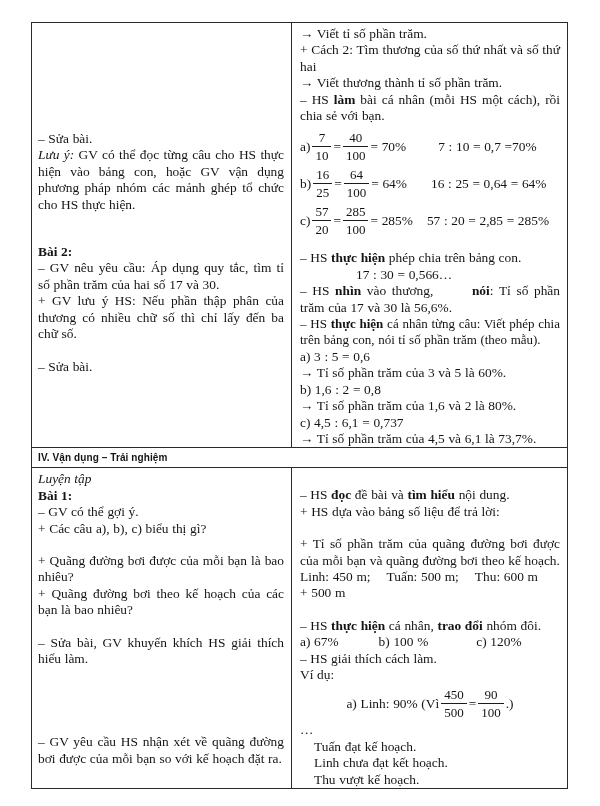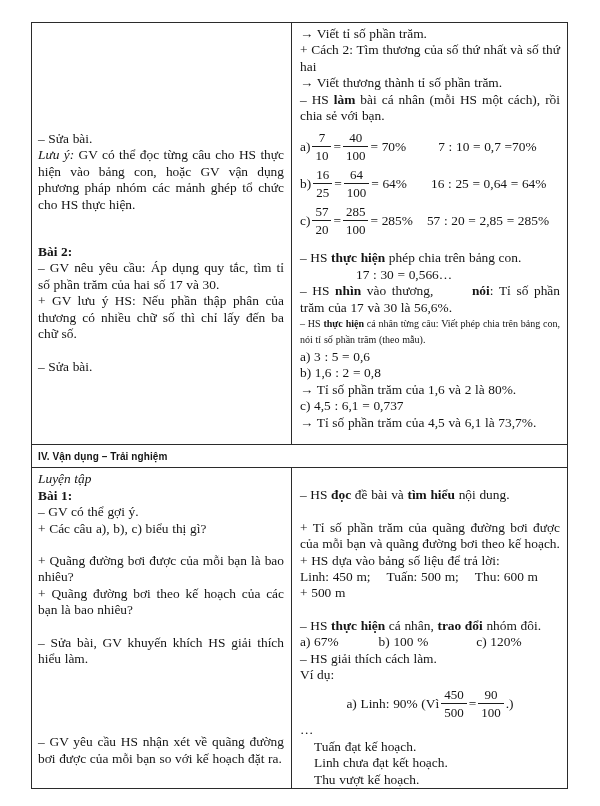--- a/index.html
+++ b/index.html
@@ -96,22 +96,23 @@
           <span class="frac">
             <span class="num">285</span>
             <span class="den">100</span>
           </span>
           <span> = 285%</span>
           <span style="margin-left: 14px;">57 : 20 = 2,85 = 285%</span>
         </div>
         <div class="para" style="margin-top: 11px;"><span>– HS </span><span style="font-weight: bold;">thực hiện</span><span> phép chia trên bảng con.</span></div>
         <div class="para" style="padding-left: 56px;"><span>17 : 30 = 0,566…</span></div>
         <div class="para justify"><span>– HS </span><span style="font-weight: bold;">nhìn</span><span> vào thương, </span><span style="font-weight: bold; margin-left: 33px;">nói</span><span>: Tỉ số phần trăm của 17 và 30 là 56,6%.</span></div>
-        <div class="para justify" style="font-size: 10px;"><span>– HS </span><span style="font-weight: bold;">thực hiện</span><span> cá nhân từng câu: Viết phép chia trên bảng con, nói tỉ số phần trăm (theo mẫu).</span></div>
+        <div class="para justify" style="font-size: 13px;"><span>– HS </span><span style="font-weight: bold;">thực hiện</span><span> cá nhân từng câu: Viết phép chia trên bảng con, nói tỉ số phần trăm (theo mẫu).</span></div>
         <div class="para"><span>a) 3 : 5 = 0,6</span></div>
+        <div class="para"><span>→ Tỉ số phần trăm của 3 và 5 là 60%.</span></div>
         <div class="para"><span>b) 1,6 : 2 = 0,8</span></div>
         <div class="para"><span>→ Tỉ số phần trăm của 1,6 và 2 là 80%.</span></div>
         <div class="para"><span>c) 4,5 : 6,1 = 0,737</span></div>
         <div class="para"><span>→ Tỉ số phần trăm của 4,5 và 6,1 là 73,7%.</span></div>
       </div>
   </div>
 
   <div class="row row-section-header">
     <div class="section-title">IV. Vận dụng – Trải nghiệm</div>
   </div>
@@ -122,22 +123,22 @@
         <div class="para"><span style="font-weight: bold;">Bài 1:</span></div>
         <div class="para"><span>– GV có thể gợi ý.</span></div>
         <div class="para"><span>+ Các câu a), b), c) biểu thị gì?</span></div>
         <div class="para justify" style="margin-top: 16px;"><span>+ Quãng đường bơi được của mỗi bạn là bao nhiêu?</span></div>
         <div class="para justify"><span>+ Quãng đường bơi theo kế hoạch của các bạn là bao nhiêu?</span></div>
         <div class="para justify" style="margin-top: 16px;"><span>– Sửa bài, GV khuyến khích HS giải thích hiểu làm.</span></div>
         <div class="para justify" style="margin-top: 67px;"><span>– GV yêu cầu HS nhận xét về quãng đường bơi được của mỗi bạn so với kế hoạch đặt ra.</span></div>
       </div>
     <div class="cell cell-right">
         <div class="para" style="margin-top: 16px;"><span>– HS </span><span style="font-weight: bold;">đọc</span><span> đề bài và </span><span style="font-weight: bold;">tìm hiểu</span><span> nội dung.</span></div>
+        <div class="para"><span>+ HS dựa vào bảng số liệu để trả lời:</span></div>
         <div class="para justify" style="margin-top: 16px;"><span>+ Tỉ số phần trăm của quãng đường bơi được của mỗi bạn và quãng đường bơi theo kế hoạch.</span></div>
-        <div class="para"><span>+ HS dựa vào bảng số liệu để trả lời:</span></div>
         <div class="para"><span>Linh: 450 m;</span><span style="margin-left: 16px;">Tuấn: 500 m;</span><span style="margin-left: 16px;">Thu: 600 m</span></div>
         <div class="para"><span>+ 500 m</span></div>
         <div class="para" style="margin-top: 16px;"><span>– HS </span><span style="font-weight: bold;">thực hiện</span><span> cá nhân, </span><span style="font-weight: bold;">trao đổi</span><span> nhóm đôi.</span></div>
         <div class="para"><span>a)  67%</span><span style="margin-left: 40px;">b) 100 %</span><span style="margin-left: 48px;">c) 120%</span></div>
         <div class="para"><span>– HS giải thích cách làm.</span></div>
         <div class="para"><span>Ví dụ:</span></div>
         <div class="para fracline" style="margin-top: 2px; justify-content: center;">
           <span>a) Linh:  90% (Vì </span>
           <span class="frac">
             <span class="num">450</span>

